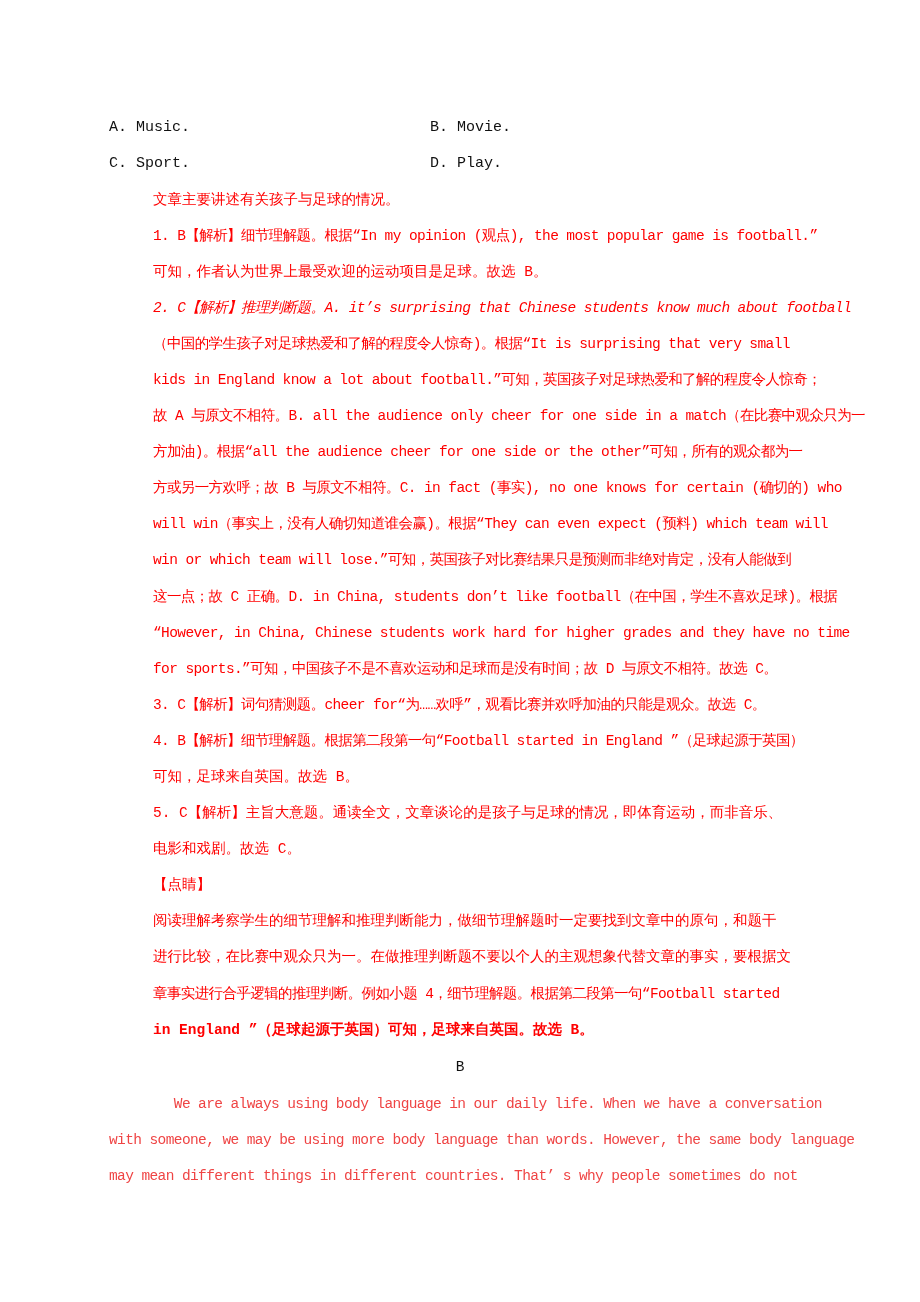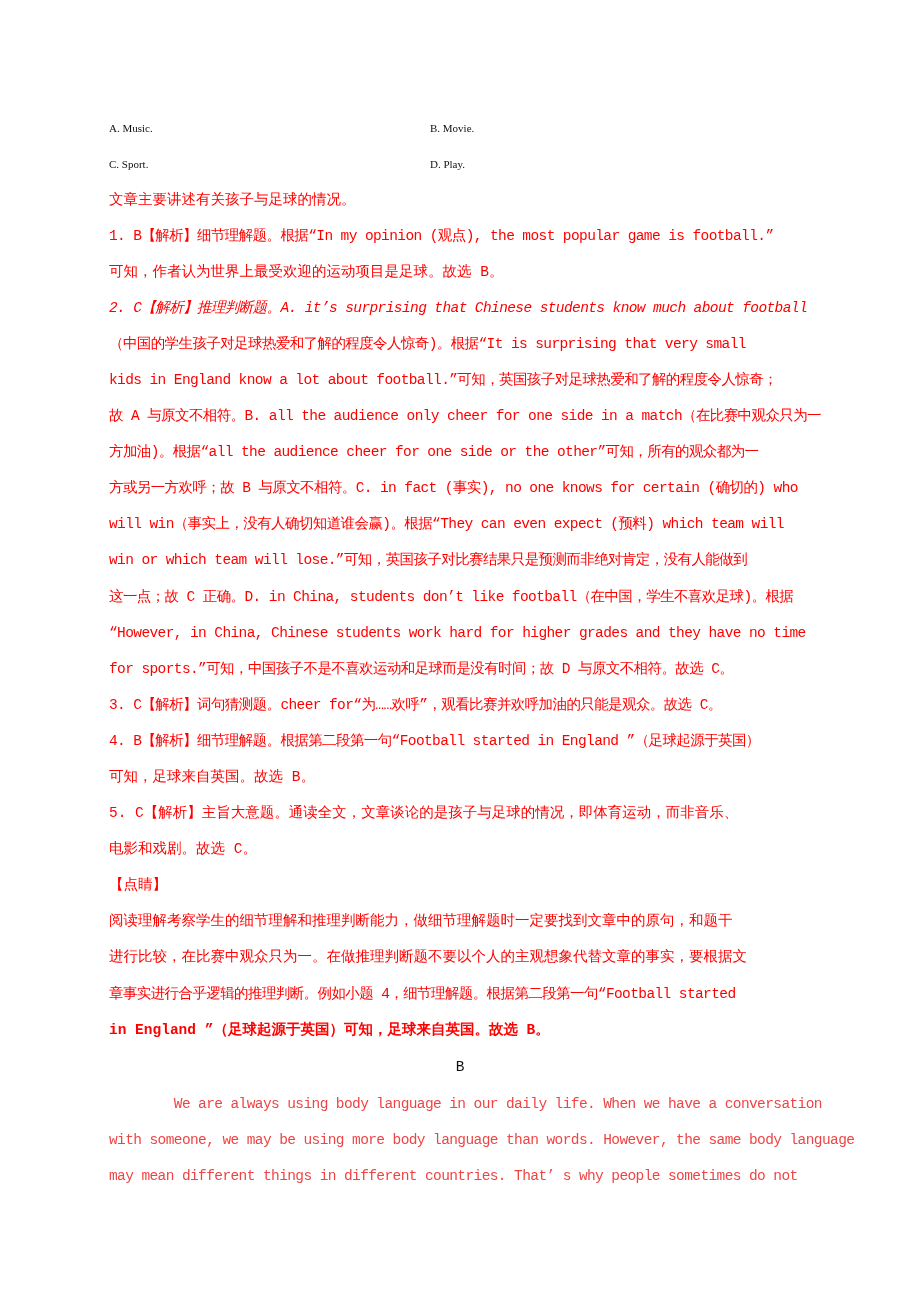--- a/index.html
+++ b/index.html
@@ -1,24 +1,24 @@
 <!DOCTYPE html>
 <html><head>
 <meta charset="utf-8">
 <style>
   html, body { margin: 0; padding: 0; background: #ffffff; }
   body { width: 920px; height: 1302px; position: relative; overflow: hidden;
          font-family: "DejaVu Serif", "Liberation Serif", serif; }
   .page { position: absolute; left: 0; top: 0; width: 920px; height: 1302px; }
   .line { position: absolute; left: 109px; white-space: nowrap; font-size: 14.5px; line-height: 20px;
           font-family: "Liberation Mono", "DejaVu Sans Mono", monospace; }
-  .red { color: #ff0000; }
+  .red { color: #ff0000; margin-left: 44px; }
   .black { color: #ef4444; }
-  .opt { position: absolute; font-size: 11px; line-height: 20px; color: #111;
-         font-family: Liberation Serif, serif; white-space: nowrap; }
+  .opt { position: absolute; font-size: 15px; line-height: 20px; color: #111;
+         font-family: Liberation Mono, monospace; white-space: nowrap; }
   .center { position: absolute; left: 0; width: 920px; text-align: center; font-size: 14.5px; line-height: 20px; color:#111;
             font-family: "Liberation Mono", "DejaVu Sans Mono", monospace; }
   .tight { letter-spacing: -0.6px; }
 </style>
 </head>
 <body>
 
 <div class="page">
 
   <div class="opt" style="left:109px; top:118px;">A. Music.</div>

